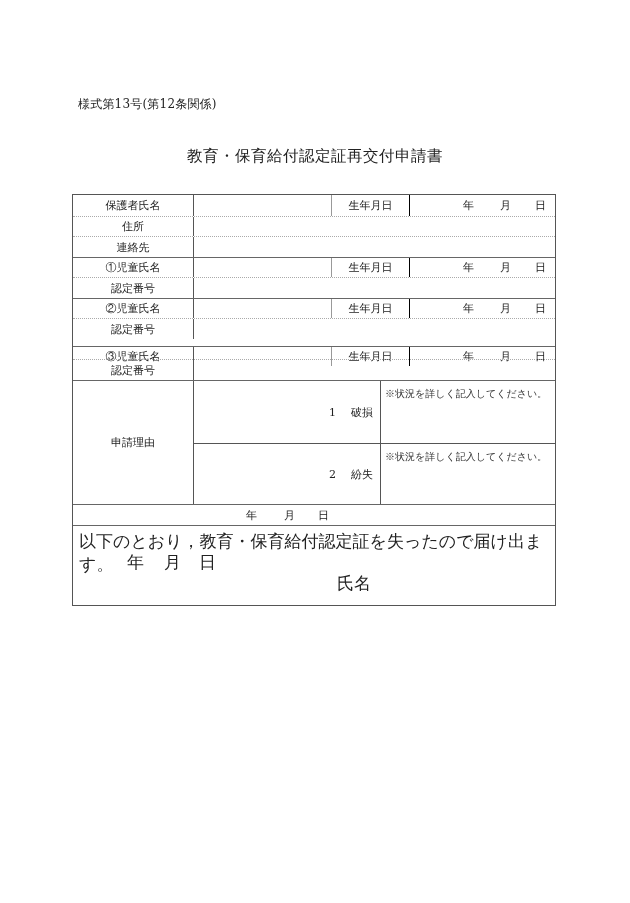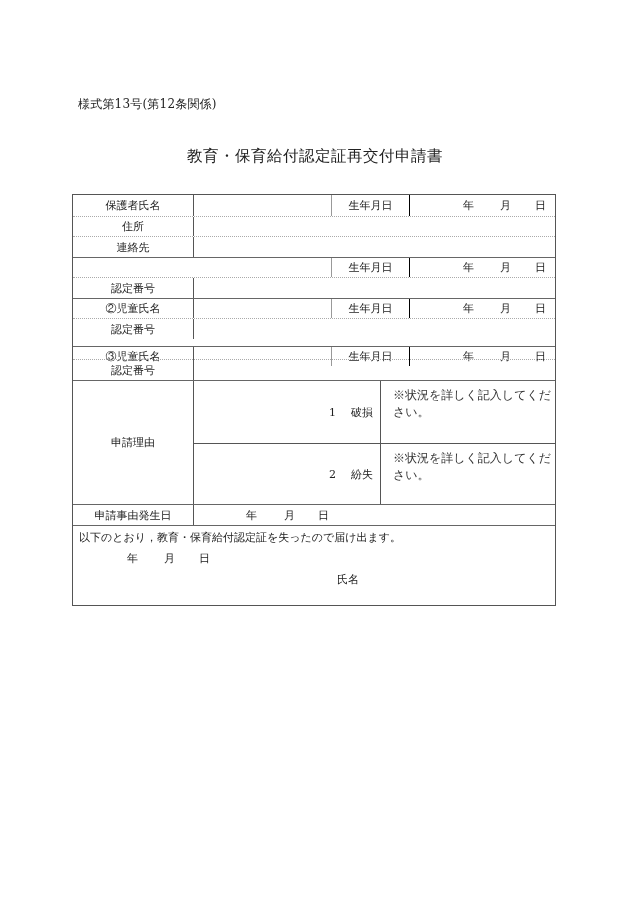--- a/index.html
+++ b/index.html
@@ -20,22 +20,22 @@
           display: flex; align-items: center; font-size: 11px; }
   .lbl { left: 0; width: 121px; justify-content: center; border-right: 1px solid #555; }
   .val { left: 121px; right: 0; }
   .val-short { left: 121px; width: 138px; border-right: 1px solid #999; }
   .dob-lbl { left: 259px; width: 78px; justify-content: center; border-right: 1px solid #000000; }
   .dob-val { left: 337px; right: 0; }
   .ymd { position: absolute; font-size: 11px; }
   .reason-sub { position: absolute; left: 121px; width: 66px; box-sizing: border-box;
                 border-right: 1px solid #555; display: flex; align-items: center; font-size: 11px; }
   .reason-sub .num { margin-left: 14px; width: 22px; }
-  .reason-note { position: absolute; left: 199px; font-size: 12px; color: #333; }
-  .statement { font-size: 11px; position: absolute; }
+  .reason-note { position: absolute; left: 191px; font-size: 10px; color: #333; }
+  .statement { font-size: 17px; position: absolute; }
 </style>
 </head>
 <body>
 
 <div class="form-number">様式第13号(第12条関係)</div>
 <div class="title">教育・保育給付認定証再交付申請書</div>
 
 <div class="tbl">
 
   <div class="row" style="top:0;height:21px;">
@@ -53,20 +53,21 @@
     <div class="cell lbl">連絡先</div>
     <div class="cell val"></div>
   </div>
 
   <div class="row sep-dot" style="top:21px;height:20px;">
     <div class="cell lbl">住所</div>
     <div class="cell val"></div>
   </div>
 
   <div class="row sep-solid" style="top:62px;height:20px;">
+    <div class="cell lbl">①児童氏名</div>
     <div class="cell val-short"></div>
     <div class="cell dob-lbl">生年月日</div>
     <div class="cell dob-val">
       <span class="ymd" style="left:53px">年</span>
       <span class="ymd" style="left:90px">月</span>
       <span class="ymd" style="left:125px">日</span>
     </div>
   </div>
   <div class="row sep-dot" style="top:82px;height:21px;">
     <div class="cell lbl">認定番号</div>
@@ -117,21 +118,20 @@
       <div class="reason-sub" style="top:0;height:61px;">
         <span class="num">2</span>
         <span>紛失</span>
       </div>
       <div class="reason-note" style="top:6px;">※状況を詳しく記入してください。</div>
       <div style="position:absolute;left:66px;right:0;top:0;bottom:0;"></div>
     </div>
   </div>
 
   <div class="row sep-solid" style="top:309px;height:21px;">
-    <div class="cell lbl">申請事由発生日</div>
     <div class="cell val">
       <span class="ymd" style="left:52px">年</span>
       <span class="ymd" style="left:90px">月</span>
       <span class="ymd" style="left:124px">日</span>
     </div>
   </div>
 
   <div class="row sep-solid" style="top:330px;bottom:0;">
     <div class="statement" style="left:6px;top:4px;">以下のとおり，教育・保育給付認定証を失ったので届け出ます。</div>
     <div>

